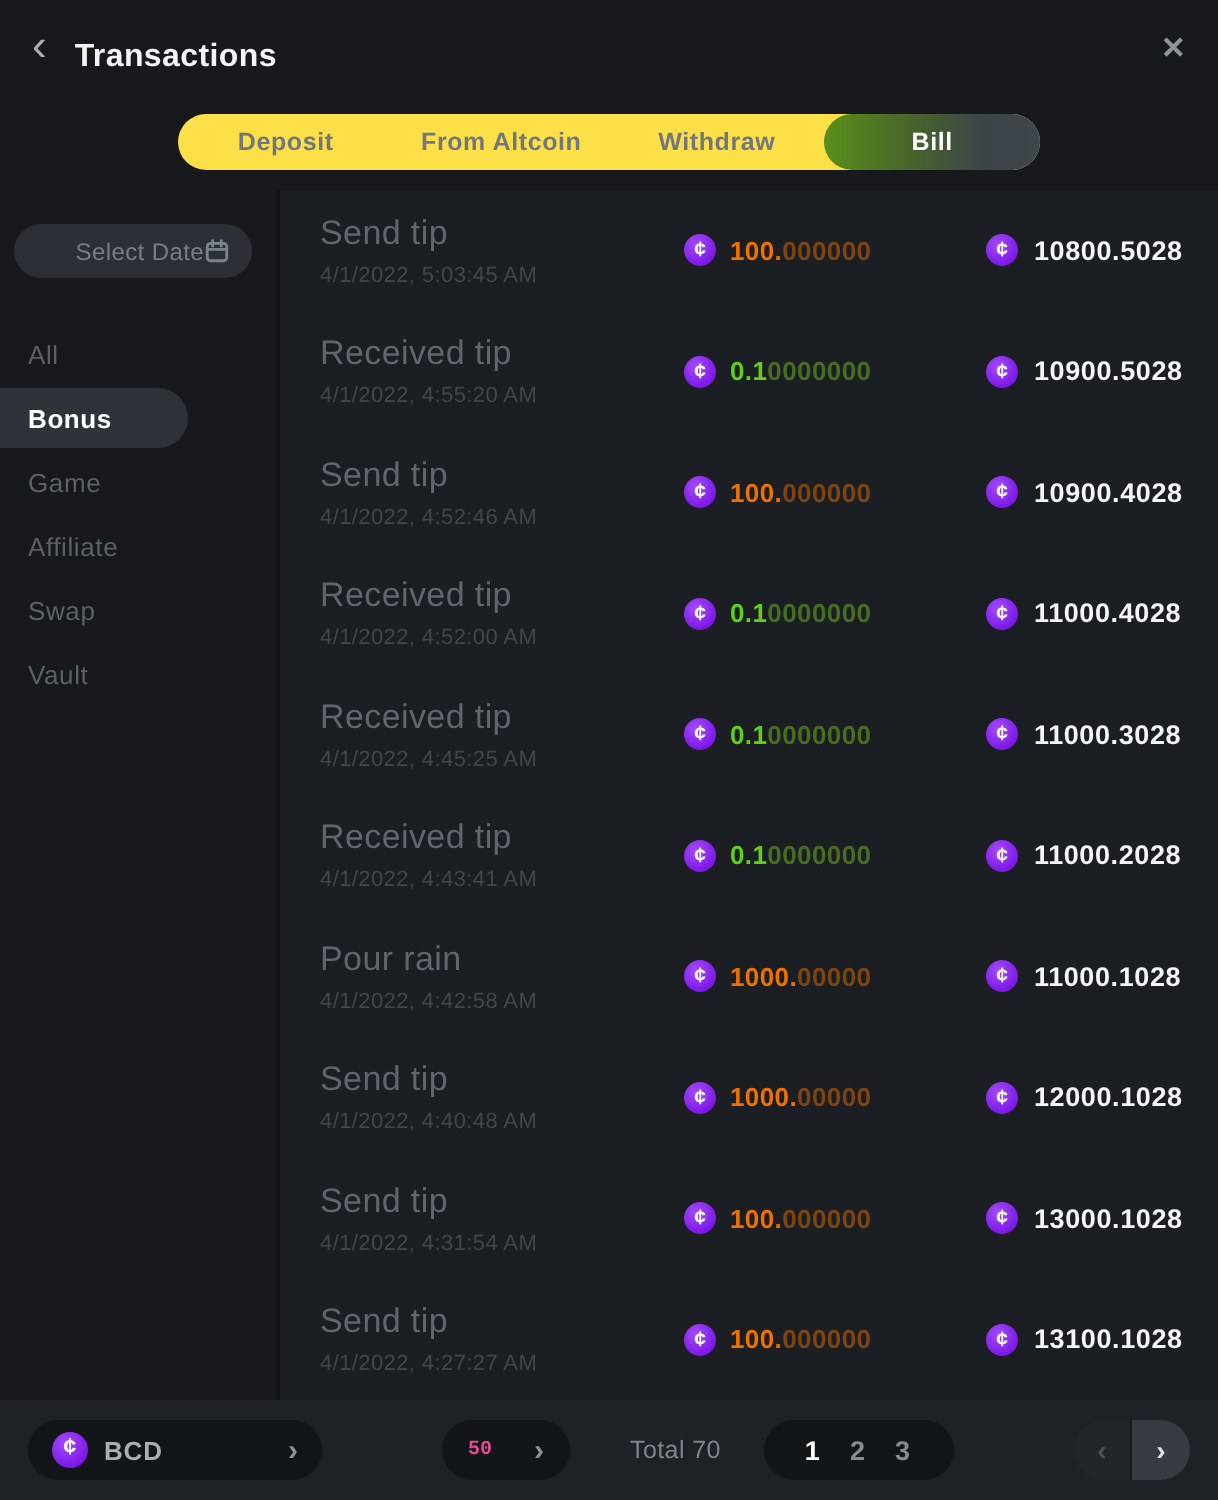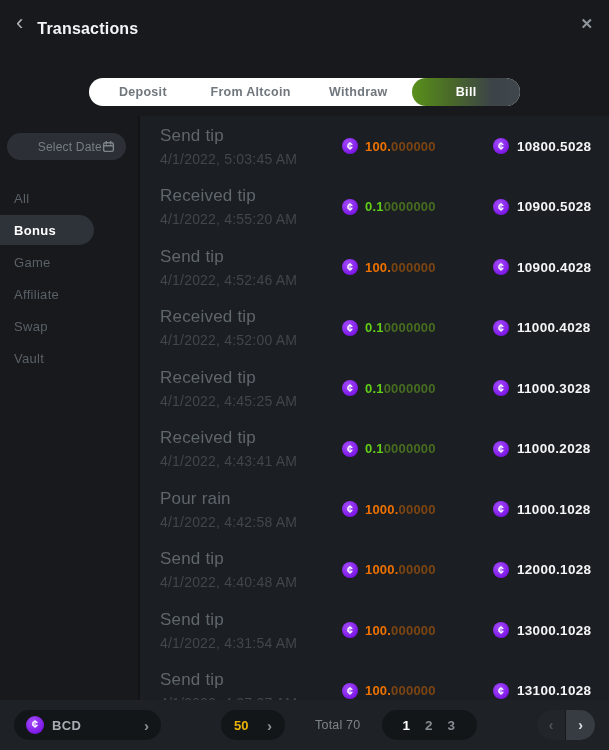--- a/index.html
+++ b/index.html
@@ -8,59 +8,59 @@
   .modal { width:609px; height:750px; background:#17191d; display:flex; flex-direction:column; overflow:hidden; position:relative; }
 
   
   .header { height:48px; flex:none; display:flex; align-items:center; padding:0 16px; }
   .back-btn { color:#aab0b5; font-size:22px; line-height:1; cursor:pointer; margin-right:14px; font-weight:400; margin-top:-3px;}
   .title { color:#f2f4f5; font-size:16px; font-weight:700; letter-spacing:.2px;margin-top:9px; }
   .close-btn { margin-left:auto; color:#8f969b; font-size:15px; cursor:pointer; font-weight:700; }
 
   
   .tabbar-wrap { flex:none; display:flex; justify-content:center; margin:9px 0 10px; }
-  .tabbar { width:431px; height:28px; background:#ffffff; border-radius:14px; display:flex;margin-top:21px; }
+  .tabbar { width:431px; height:28px; background:#fde047; border-radius:14px; display:flex; }
   .tab { flex:1; display:flex; align-items:center; justify-content:center; font-size:12.5px; font-weight:600; color:#70777d; border-radius:14px; cursor:pointer; letter-spacing:.3px; }
   .tab.active { background:linear-gradient(90deg,#59901b 0%,#4a6a28 35%,#3c4349 75%,#3f464c 100%); color:#ffffff; font-weight:700; }
 
   
   .body { flex:1; display:flex; min-height:0; }
   .sidebar { width:140px; flex:none; border-right:2px solid #111316; padding-top:17px; background:#17191d; }
   .select-date { margin-left:7px; width:119px; height:27px; border-radius:14px; background:#2c3036; color:#767e84; font-size:12px; display:flex; align-items:center; justify-content:flex-end; padding:0 11px 0 13px; cursor:pointer; letter-spacing:.2px; }
   .cal-icon { display:flex; }
   .side-items { margin-top:22px; }
   .side-item { height:32px; display:flex; align-items:center; padding-left:14px; color:#5a6167; font-size:13px; cursor:pointer; letter-spacing:.3px; }
   .side-item.active { background:#2e3339; border-radius:0 16px 16px 0; width:94px; height:30px; color:#ffffff; font-weight:700; margin:1px 0; }
 
   
   .list { flex:1; background:#1b1e22; display:flex; flex-direction:column; }
   .row { height:60.5px; flex:none; display:flex; align-items:center; padding:0 20px; }
   .row-info { width:182px; flex:none; }
   .row-type { color:#5f666c; font-size:17px; letter-spacing:.2px; }
-  .row-date { color:#41474c; font-size:14px; margin-top:5px; letter-spacing:.2px; }
+  .row-date { color:#41474c; font-size:11px; margin-top:5px; letter-spacing:.2px; }
   .row-amount { width:151px; flex:none; display:flex; align-items:center; gap:7px; }
   .row-balance { flex:1; display:flex; align-items:center; gap:8px; }
   .coin { width:16px; height:16px; flex:none; border-radius:50%; background:radial-gradient(circle at 38% 32%, #a34cfb, #7d17e6 72%); color:#fff; font-size:10.5px; font-weight:800; display:flex; align-items:center; justify-content:center; line-height:1; }
   .amt { font-size:13px; font-weight:700; letter-spacing:.2px; }
   .row.out .amt-bright { color:#ee7100; }
   .row.out .amt-dim { color:#7c4512; }
   .row.in .amt-bright { color:#61cf18; }
   .row.in .amt-dim { color:#476d20; }
   .balance-val { color:#f3f5f6; font-size:13.5px; font-weight:700; letter-spacing:.3px; }
 
   
   .footer { height:50px; flex:none; background:#1e2125; display:flex; align-items:center; padding:0 14px 0 14px; }
   .pill { background:#131619; border-radius:15px; height:30px; display:flex; align-items:center; }
   .currency-pill { width:147px; padding:0 12px; cursor:pointer; }
   .currency-pill .coin { width:18px; height:18px; font-size:11.5px; }
   .currency-label { color:#a8aeb3; font-size:13px; font-weight:700; margin-left:8px; letter-spacing:.4px; }
   .chev { color:#8a9196; font-size:15px; font-weight:700; }
   .currency-pill .chev { margin-left:auto; }
   .pagesize-pill { width:64px; padding:0 13px; justify-content:space-between; cursor:pointer; margin-left:auto; }
-  .pagesize-val { color:#eab308; font-size:13px; font-weight:700; }
+  .pagesize-val { color:#ec4899; font-size:10px; font-weight:700;font-family:Liberation Mono, monospace; }
   .total-label { color:#7d858b; font-size:12.5px; margin:0 22px 0 30px; letter-spacing:.2px; }
   .pagination-pill { padding:0 22px 0 20px; gap:15px; }
   .page-num { font-size:13.5px; color:#868d92; cursor:pointer; font-weight:600; }
   .page-num.active { color:#ffffff; font-weight:700; }
   .nav-group { margin-left:auto; display:flex; border-radius:15px; overflow:hidden; }
   .nav-btn { width:29px; height:30px; display:flex; align-items:center; justify-content:center; cursor:pointer; font-size:14px; font-weight:700; }
   .nav-prev { background:#22262a; color:#4e555a; border-right:1px solid #17191d; }
   .nav-next { background:#363c42; color:#dfe3e6; }
 </style>
 </head>

